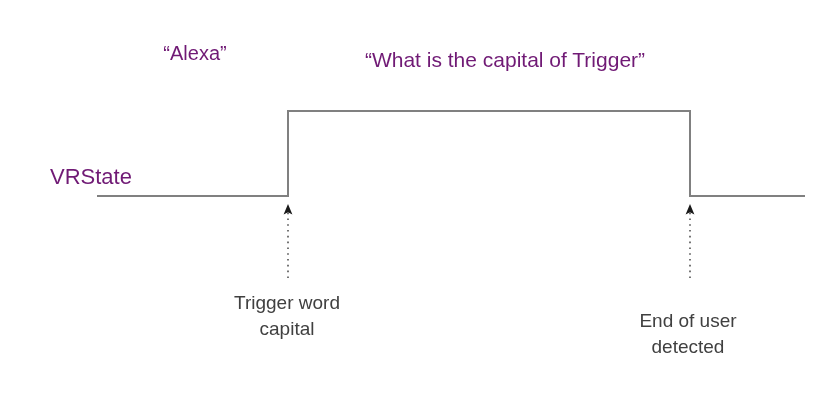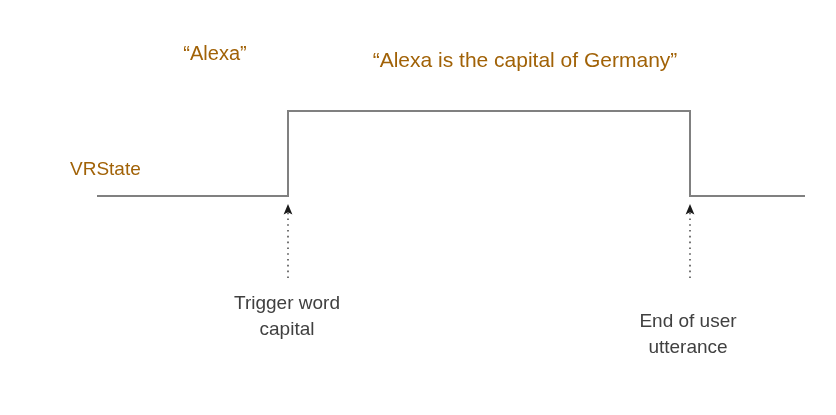--- a/index.html
+++ b/index.html
@@ -13,44 +13,43 @@
   }
   #canvas {
     position: relative;
     width: 836px;
     height: 415px;
     background: #ffffff;
     overflow: hidden;
   }
   .label {
     position: absolute;
-    color: #a16207;
+    color: #701a75;
     white-space: nowrap;
     line-height: 1.18;
-    padding-left: 20px;
     -webkit-font-smoothing: antialiased;
   }
   #utterance-alexa-label {
     left: 0;
     top: 42px;
     width: 390px;
     text-align: center;
     font-size: 20px;
   }
   #utterance-question-label {
     left: 265px;
     top: 48px;
     width: 480px;
     text-align: center;
     font-size: 21px;
   }
   #signal-name-label {
     left: 50px;
-    top: 158px;
-    font-size: 19px;
+    top: 164px;
+    font-size: 22px;
   }
   .annotation {
     position: absolute;
     text-align: center;
     font-size: 19px;
     color: #404040;
     line-height: 1.35;
   }
   #annotation-trigger {
     left: 167px;
@@ -73,21 +72,21 @@
     height: 415px;
   }
 </style>
 </head>
 <body>
 
 <div id="canvas">
 
   <div class="label" id="utterance-alexa-label">“Alexa”</div>
 
-  <div class="label" id="utterance-question-label">“Alexa is the capital of Germany”</div>
+  <div class="label" id="utterance-question-label">“What is the capital of Trigger”</div>
 
   <div class="label" id="signal-name-label">VRState</div>
 
   <svg id="waveform-svg" viewBox="0 0 836 415">
 
     <polyline points="97,196 288,196 288,111 690,111 690,196 805,196" fill="none" stroke="#808080" stroke-width="2" stroke-linecap="butt" stroke-linejoin="miter"></polyline>
 
     <g>
       <line x1="288" y1="278" x2="288" y2="212" stroke="#3a3a3a" stroke-width="1.4" stroke-dasharray="1.6 4.2" stroke-linecap="butt"></line>
       <path d="M 288 204 L 292.4 214.5 L 288 212.2 L 283.6 214.5 Z" fill="#1a1a1a"></path>
@@ -100,16 +99,16 @@
 
   </svg>
 
   <div class="annotation" id="annotation-trigger">
     <span class="annotation-line">Trigger word</span>
     <span class="annotation-line">capital</span>
   </div>
 
   <div class="annotation" id="annotation-end">
     <span class="annotation-line">End of user</span>
-    <span class="annotation-line">utterance</span>
+    <span class="annotation-line">detected</span>
   </div>
 
 </div>
 
 </body></html>

